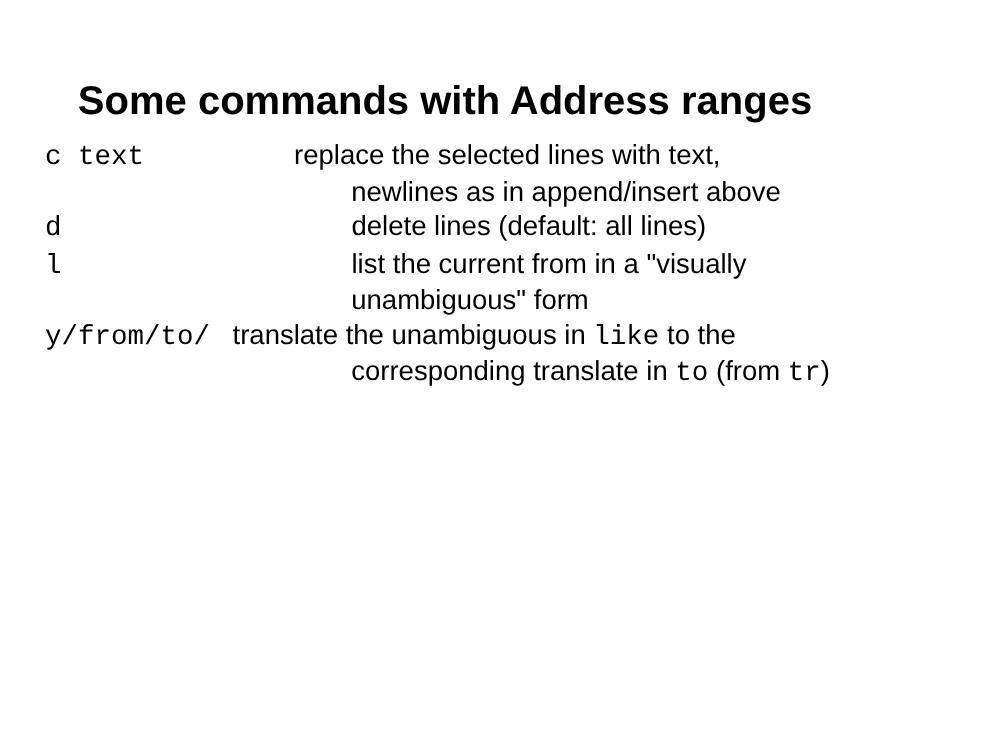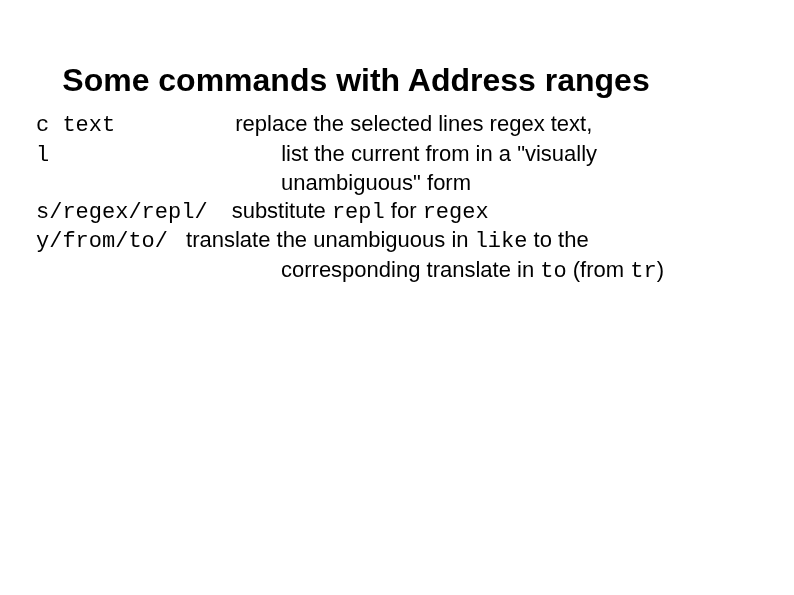--- a/index.html
+++ b/index.html
@@ -54,34 +54,37 @@
 </head>
 <body>
 
 <div class="slide">
 
   <div class="title">Some commands with Address ranges</div>
 
   <div class="content">
 
     <div class="row">
-      <span class="mono cmd-col"><span>c text</span></span><span class="ind" style="width:120px;"></span><span>replace the selected lines regex text,</span>
+      <span class="mono cmd-col"><span>c text</span></span><span class="ind" style="width:120px;"></span><span>replace the selected lines with text,</span>
+    </div>
+    <div class="row">
+      <span class="ind ind-md"></span><span>newlines as in append/insert above</span>
     </div>
 
+    <div class="row">
+      <span class="mono cmd-col"><span>d</span></span><span class="ind" style="width:232px;"></span><span>delete lines (default: all lines)</span>
+    </div>
 
     <div class="row">
       <span class="mono cmd-col"><span>l</span></span><span class="ind" style="width:232px;"></span><span>list the current from in a "visually</span>
     </div>
     <div class="row">
       <span class="ind ind-md"></span><span>unambiguous" form</span>
     </div>
 
-    <div class="row">
-      <span class="mono cmd-col"><span>s/regex/repl/</span></span><span class="ind" style="width:24px;"></span><span>substitute </span><span class="mono">repl</span><span> for </span><span class="mono">regex</span>
-    </div>
 
     <div class="row">
       <span class="mono cmd-col"><span>y/from/to/</span></span><span class="ind" style="width:18px;"></span><span>translate the unambiguous in </span><span class="mono">like</span><span> to the</span>
     </div>
     <div class="row">
       <span class="ind ind-md"></span><span>corresponding translate in </span><span class="mono">to</span><span> (from </span><span class="mono">tr</span><span>)</span>
     </div>
 
   </div>
 </div>

